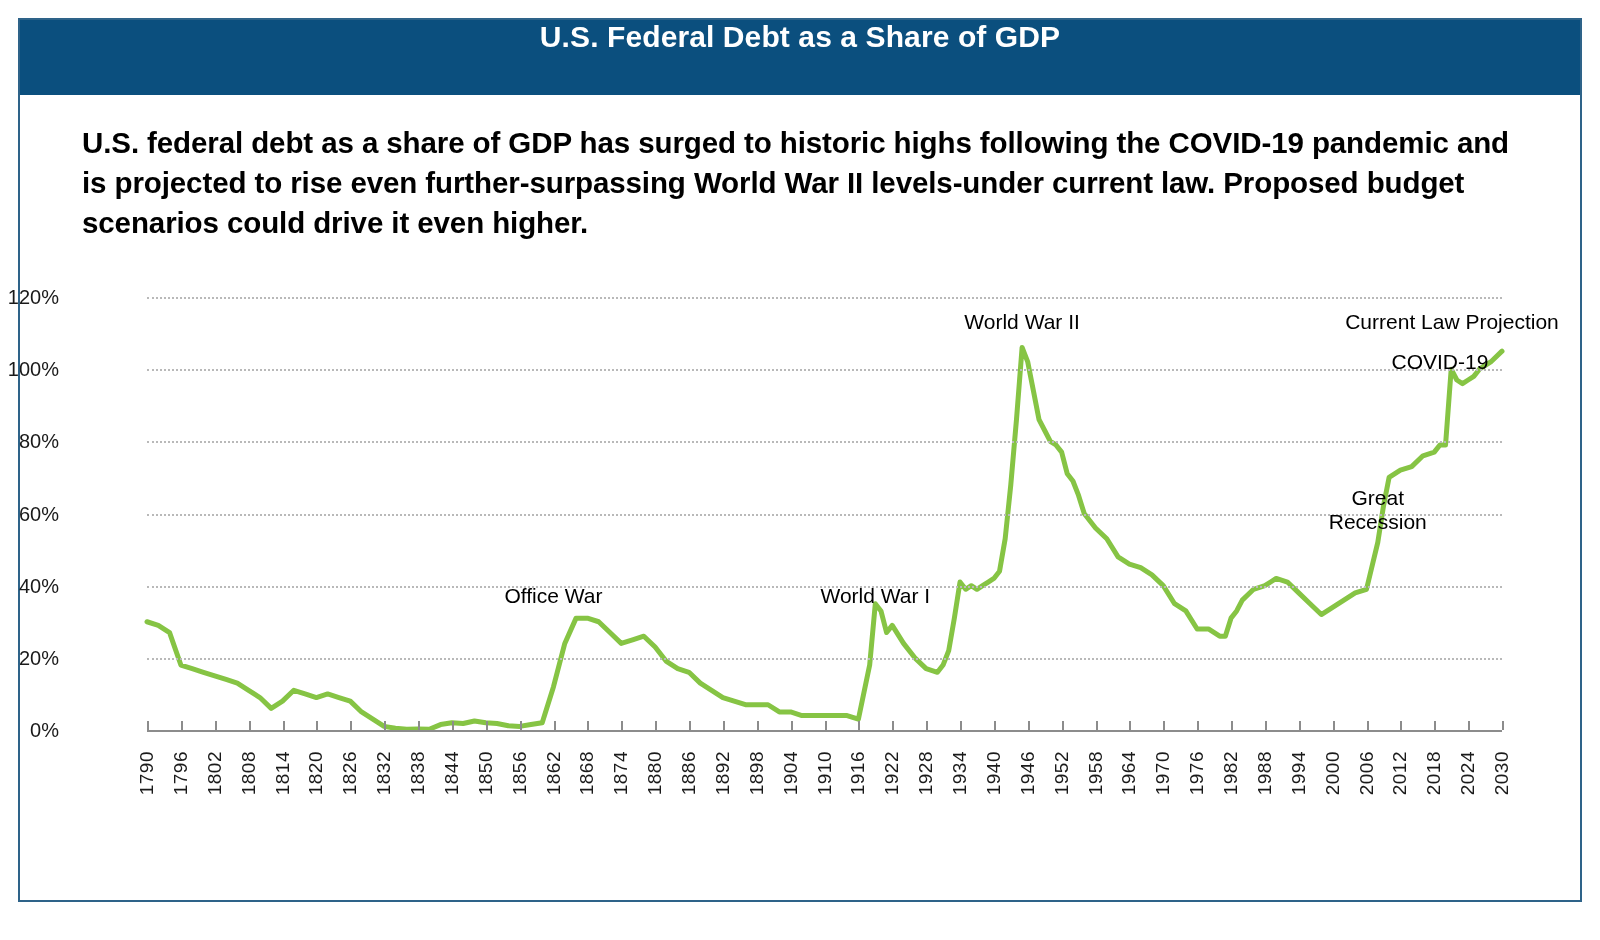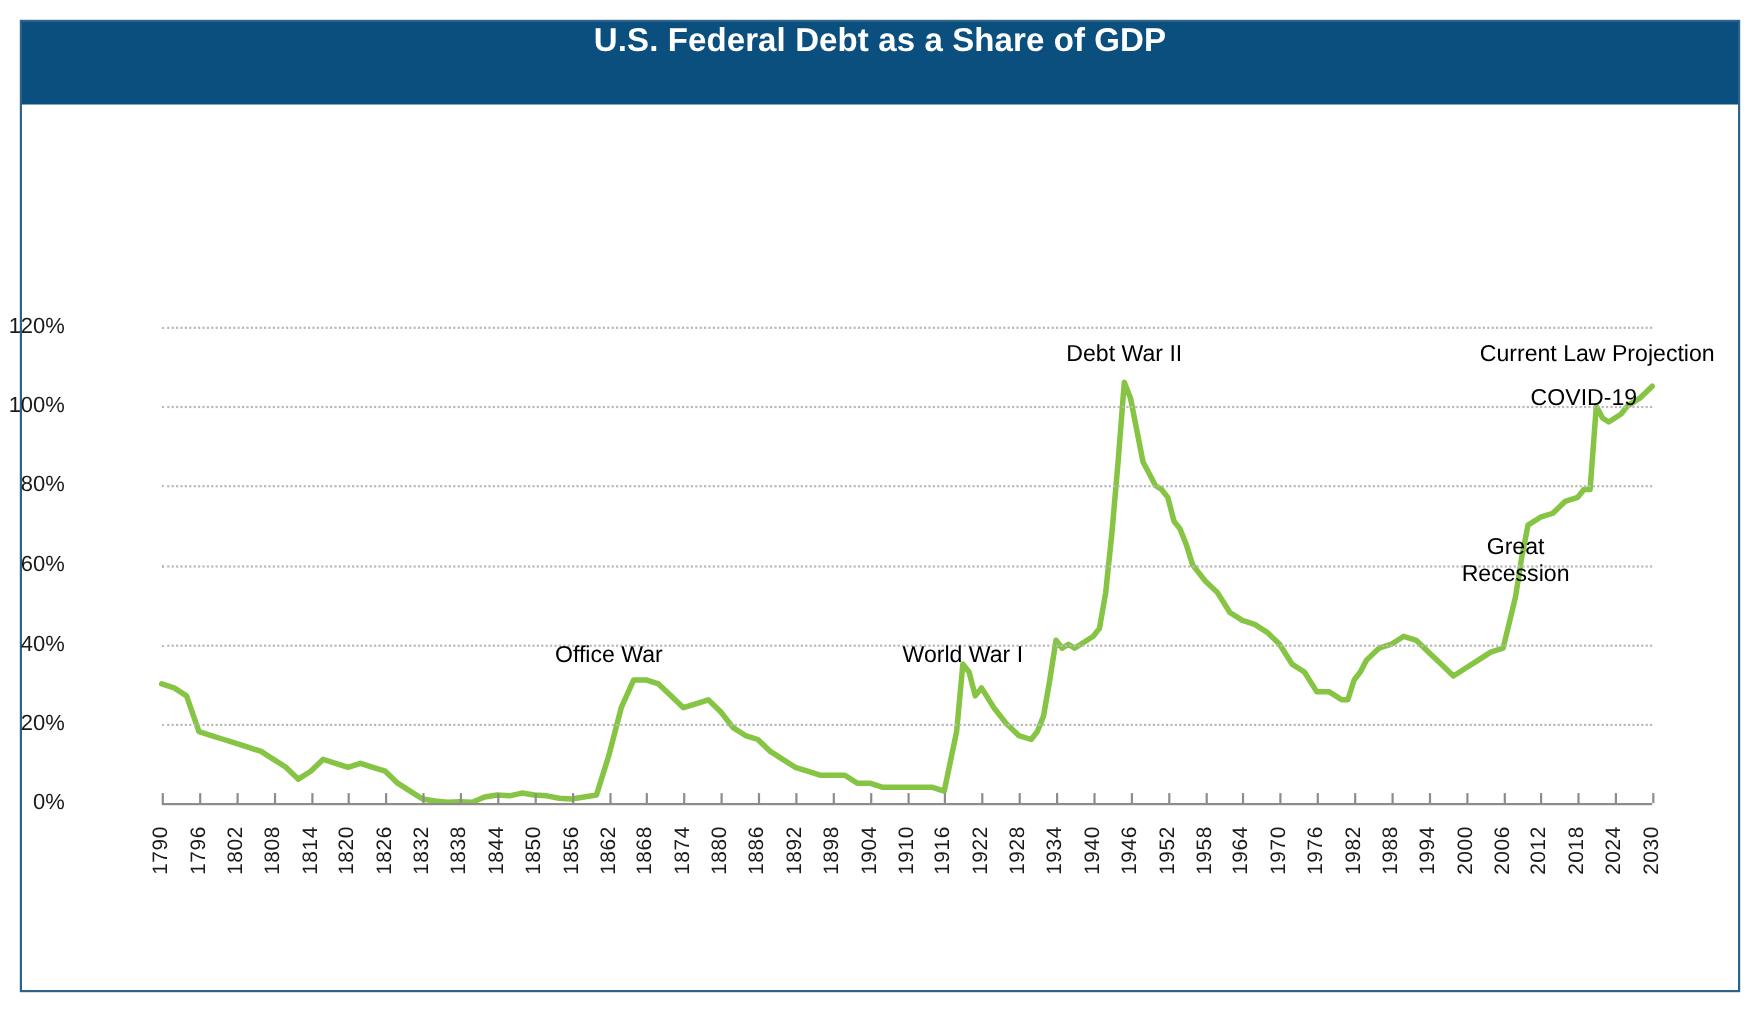--- a/index.html
+++ b/index.html
@@ -127,20 +127,21 @@
 </head>
 <body>
 
 <div id="root">
   <div class="card">
 
     <div class="title-bar">
       <div class="title">U.S. Federal Debt as a Share of GDP</div>
     </div>
 
+    <div class="subtitle">U.S. federal debt as a share of GDP has surged to historic highs following the COVID-19 pandemic and is projected to rise even further-surpassing World War II levels-under current law. Proposed budget scenarios could drive it even higher.</div>
 
     <div class="chart-wrap">
       <div class="plot" id="plot">
         <svg class="series" id="series-svg" width="1355" height="433" viewBox="0 0 1355 433" preserveAspectRatio="none">
             <polyline points="0.00,324.75 11.29,328.36 22.58,335.57 33.88,368.05 45.17,371.66 56.46,375.27 67.75,378.88 79.04,382.48 90.33,386.09 101.63,393.31 112.92,400.52 124.21,411.35 135.50,404.13 146.79,393.31 158.08,396.92 169.38,400.52 180.67,396.92 191.96,400.52 203.25,404.13 214.54,414.96 225.83,422.18 237.12,429.39 248.42,431.20 259.71,432.28 271.00,431.92 282.29,432.28 293.58,427.59 304.88,425.78 316.17,426.50 327.46,423.98 338.75,425.78 350.04,426.50 361.33,428.67 372.63,429.39 383.92,427.59 395.21,425.78 406.50,389.70 417.79,346.40 429.08,321.14 440.38,321.14 451.67,324.75 462.96,335.57 474.25,346.40 485.54,342.79 496.83,339.18 508.13,350.01 519.42,364.44 530.71,371.66 542.00,375.27 553.29,386.09 564.58,393.31 575.88,400.52 587.17,404.13 598.46,407.74 609.75,407.74 621.04,407.74 632.33,414.96 643.63,414.96 654.92,418.57 666.21,418.57 677.50,418.57 688.79,418.57 700.08,418.57 711.38,422.18 722.67,368.05 728.31,306.71 733.96,313.93 739.60,335.57 745.25,328.36 756.54,346.40 767.83,360.83 779.12,371.66 790.42,375.27 796.06,368.05 801.71,353.62 807.35,321.14 813.00,285.06 818.65,292.27 824.29,288.67 829.94,292.27 835.58,288.67 841.23,285.06 846.88,281.45 852.52,274.23 858.17,241.76 863.81,187.63 869.46,122.68 875.10,50.52 880.75,64.95 886.40,93.82 892.04,122.68 897.69,133.51 903.33,144.33 908.98,147.94 914.63,155.16 920.27,176.81 925.92,184.03 931.56,198.46 937.21,216.50 948.50,230.93 959.79,241.76 971.08,259.80 982.38,267.02 993.67,270.63 1004.96,277.84 1016.25,288.67 1027.54,306.71 1038.83,313.93 1050.13,331.97 1061.42,331.97 1072.71,339.18 1078.35,339.18 1084.00,321.14 1089.65,313.93 1095.29,303.10 1106.58,292.27 1117.88,288.67 1129.17,281.45 1140.46,285.06 1151.75,295.88 1163.04,306.71 1174.33,317.53 1185.63,310.32 1196.92,303.10 1208.21,295.88 1219.50,292.27 1230.79,245.37 1236.44,209.28 1242.08,180.42 1253.38,173.20 1264.67,169.59 1275.96,158.77 1287.25,155.16 1292.90,147.94 1298.54,147.94 1304.19,72.17 1309.83,82.99 1315.48,86.60 1321.13,82.99 1326.77,79.38 1332.42,72.17 1343.71,64.95 1355.00,54.13" fill="none" stroke="#86c444" stroke-width="5" stroke-linejoin="round" stroke-linecap="round" vector-effect="non-scaling-stroke"></polyline>
           </svg>
       <div class="gridline zero" style="top: 433px;"></div>
           <div class="ylabel" style="top: 433px;">0%</div>
           <div class="gridline" style="top: 360.833px;"></div>
           <div class="ylabel" style="top: 360.833px;">20%</div>
@@ -314,21 +315,21 @@
           <div class="tick" style="left: 1321.12px; top: 424px;"></div>
           <div class="xlabel-holder" style="left: 1321.12px; top: 439px;">
             <div class="xlabel">2024</div>
           </div>
           <div class="tick" style="left: 1355px; top: 424px;"></div>
           <div class="xlabel-holder" style="left: 1355px; top: 439px;">
             <div class="xlabel">2030</div>
           </div>
           <div class="annot" style="left: 406.5px; top: 299.492px; transform: translate(-50%, -50%);">Office War</div>
           <div class="annot" style="left: 728.312px; top: 299.492px; transform: translate(-50%, -50%);">World War I</div>
-          <div class="annot" style="left: 875.104px; top: 25.2583px; transform: translate(-50%, -50%);">Debt War II</div>
+          <div class="annot" style="left: 875.104px; top: 25.2583px; transform: translate(-50%, -50%);">World War II</div>
           <div class="annot" style="left: 1230.79px; top: 212.892px; transform: translate(-50%, -50%); white-space: normal; width: 110px; text-align: center;">Great Recession</div>
           <div class="annot" style="left: 1292.9px; top: 65px; transform: translate(-50%, -50%);">COVID-19</div>
           <div class="annot" style="left: 1305px; top: 25.2583px; transform: translate(-50%, -50%);">Current Law Projection</div>
         </div>
     </div>
 
   </div>
 </div>
 
 </body></html>

